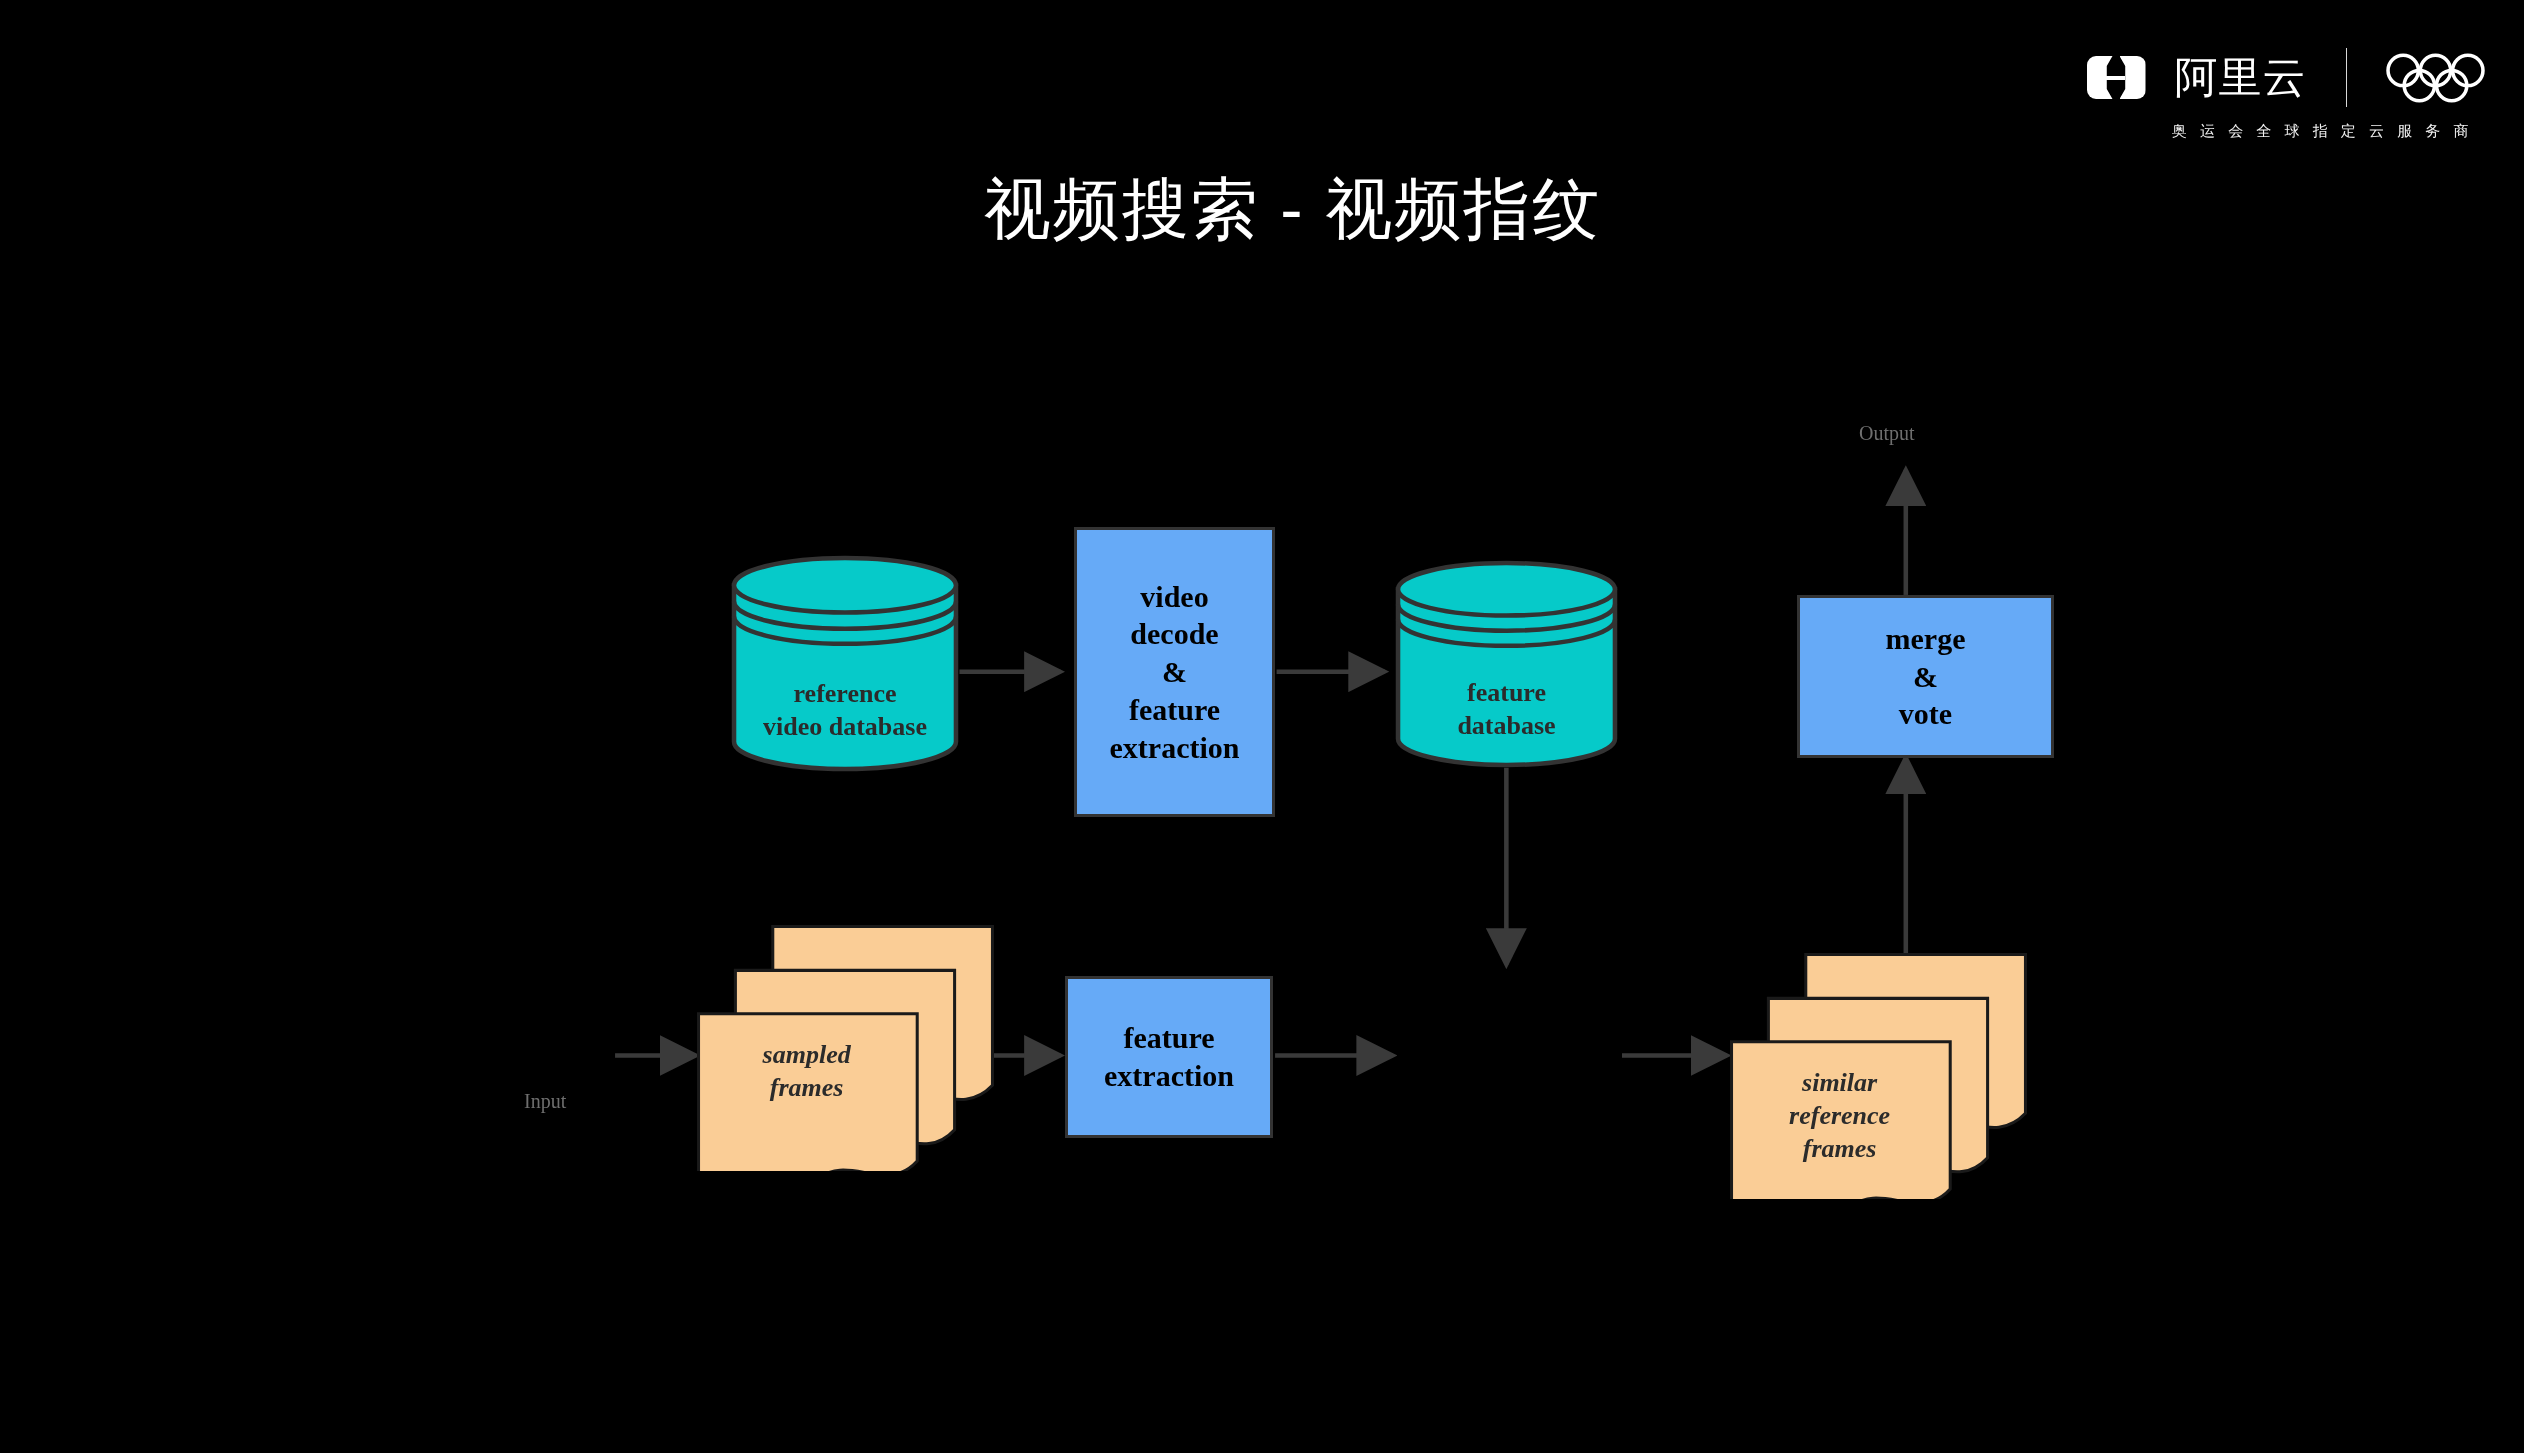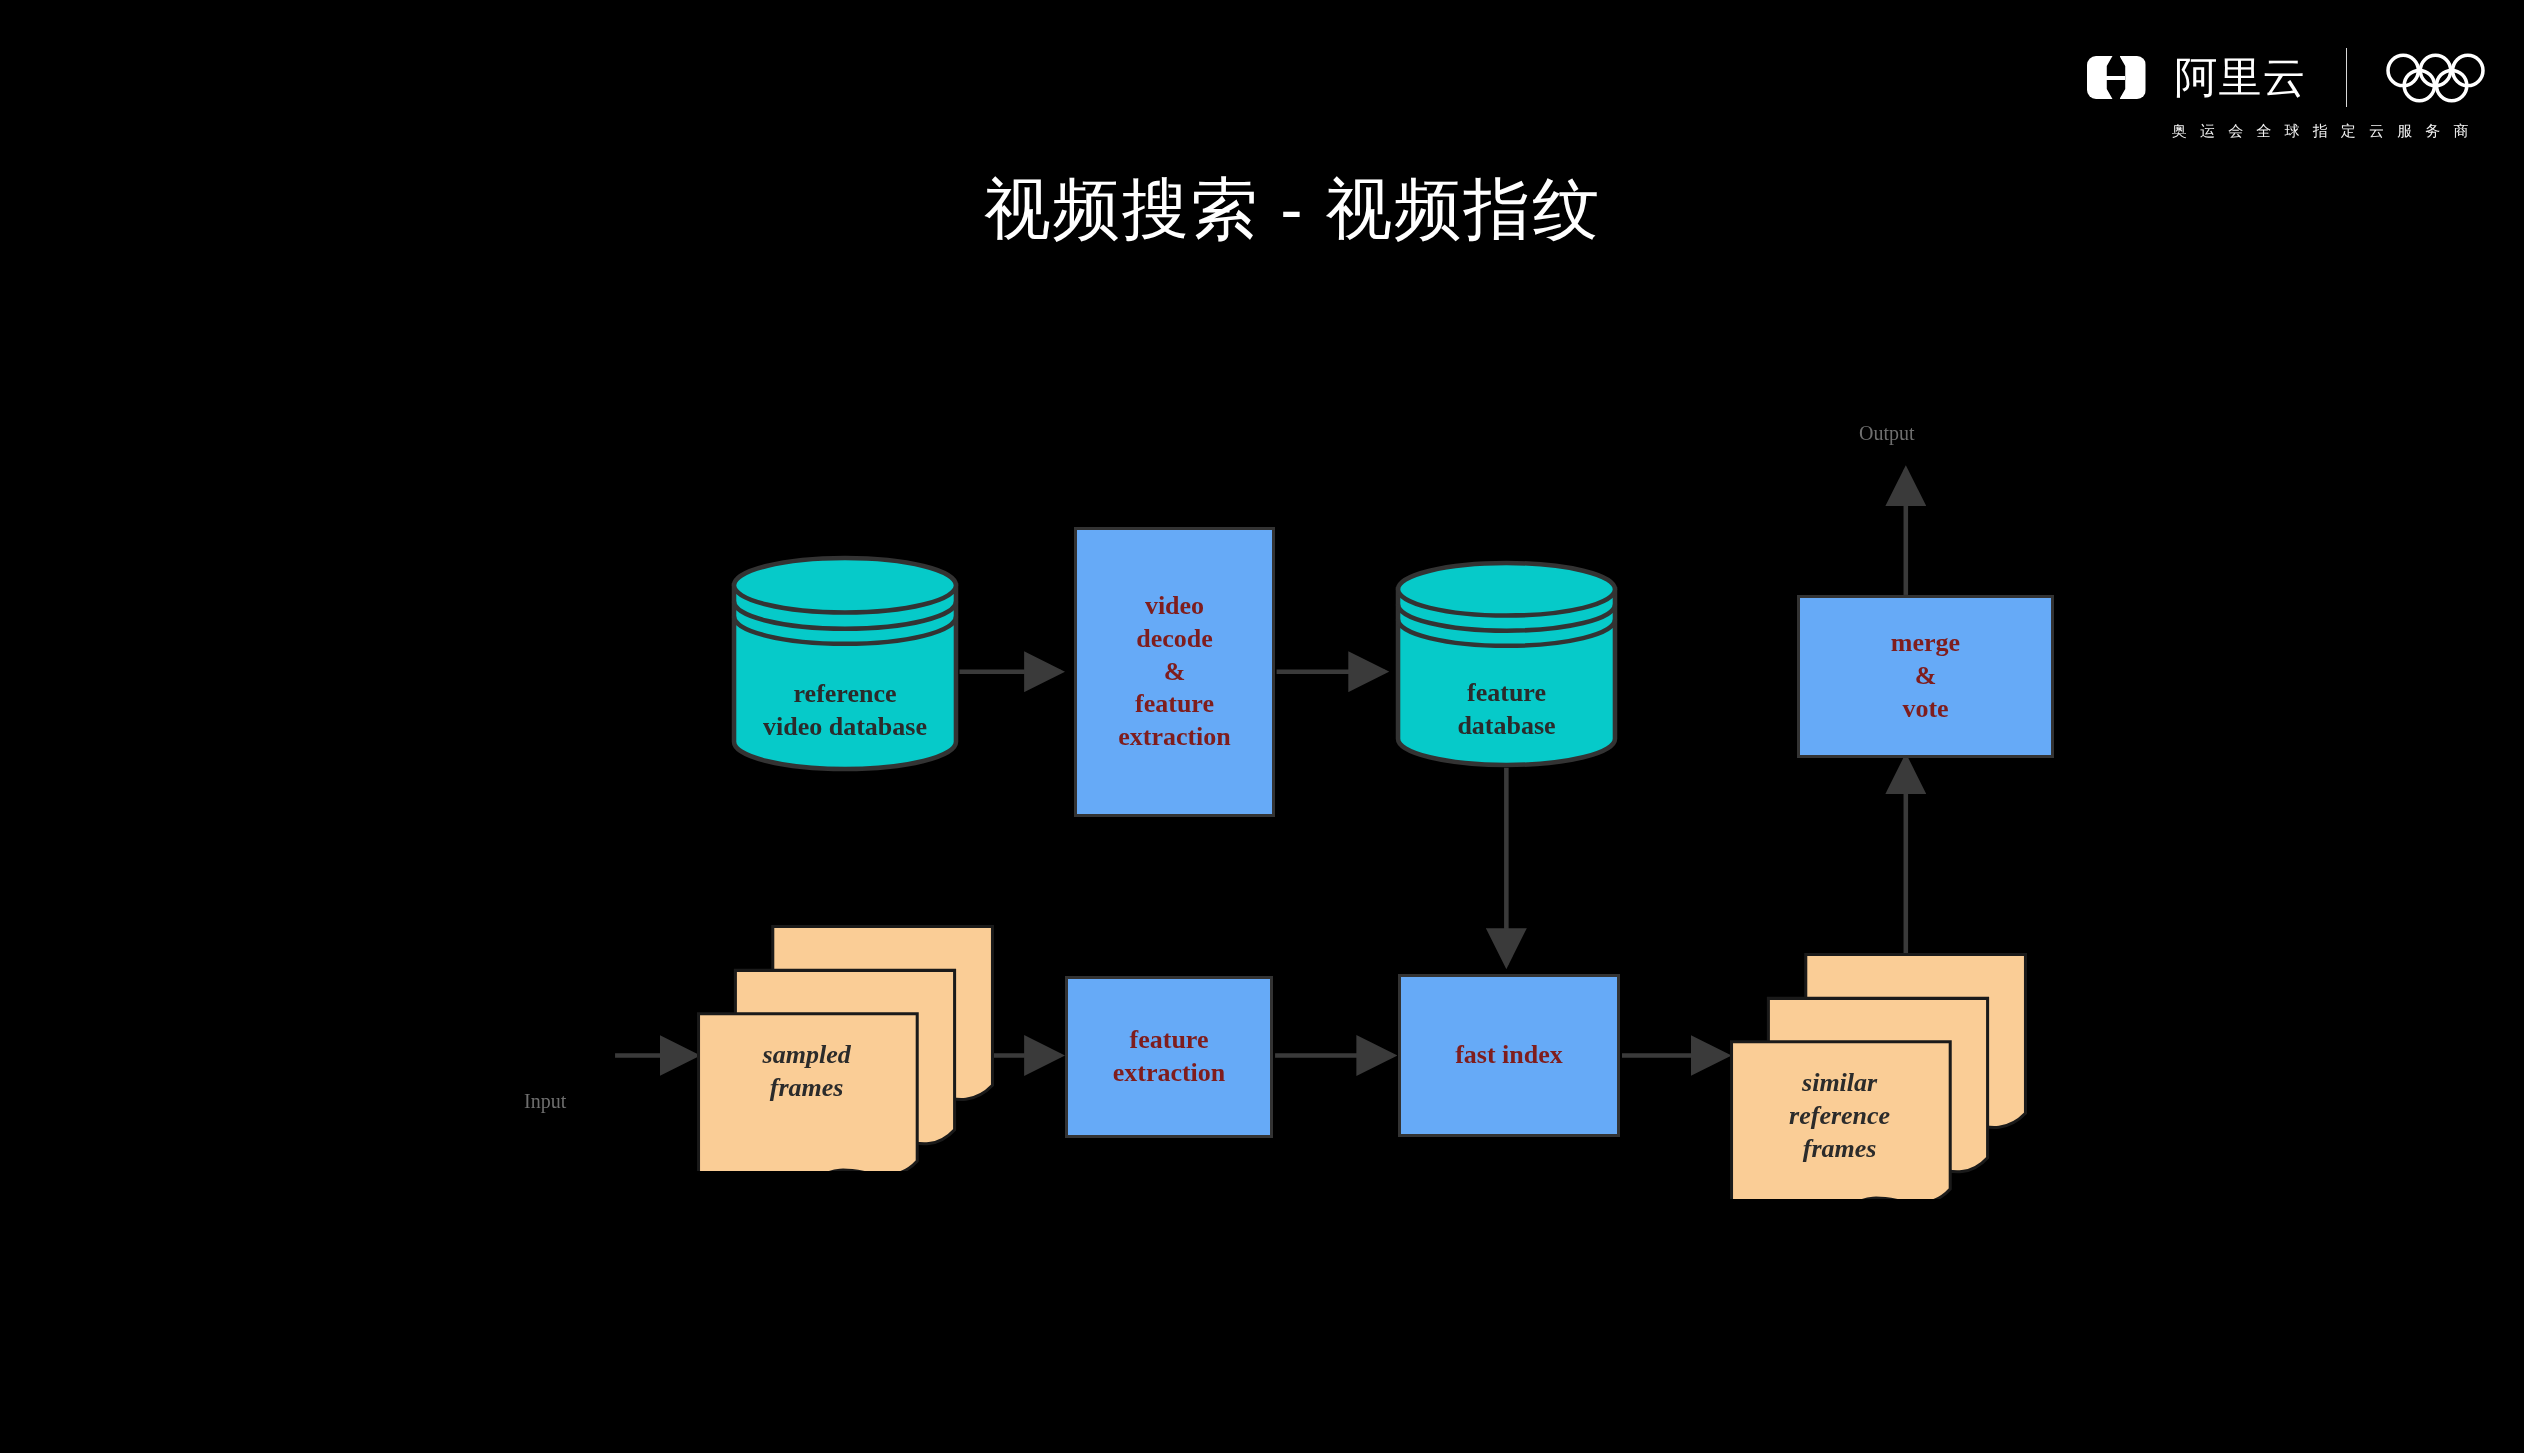--- a/index.html
+++ b/index.html
@@ -123,24 +123,24 @@
   
   .rect-node {
     background: #66aaf7;
     border: 3px solid #333333;
     display: flex;
     align-items: center;
     justify-content: center;
     text-align: center;
   }
   .rect-node .node-label {
-    color: #7f1d1d;
+    color: #000000;
     font-family: "Liberation Serif", serif;
     font-weight: bold;
-    font-size: 26px;
+    font-size: 30px;
     line-height: 1.26;
     white-space: pre-line;
   }
 
   
   .cyl-node { }
   .cyl-node .cyl-svg {
     position: absolute;
     left: 0;
     top: 0;
@@ -318,23 +318,20 @@
     </svg>
     <div class="node-label">sampled
 frames</div>
   </div>
 
   <div class="node rect-node" style="left:1065px; top:976px; width:208px; height:162px;">
     <div class="node-label">feature
 extraction</div>
   </div>
 
-  <div class="node rect-node" style="left:1398px; top:974px; width:222px; height:163px;">
-    <div class="node-label">fast index</div>
-  </div>
 
   <div class="node doc-node" style="left:1729px; top:952px; width:299px; height:247px;">
     <svg class="doc-svg" viewBox="0 0 592 490" preserveAspectRatio="none">
       <path d="M152,5 L587,5 L587,320 C520,390 450,300 385,360 L152,360 Z" fill="#facd96" stroke="#1a1a1a" stroke-width="6"></path>
       <path d="M78,92 L512,92 L512,408 C448,478 376,388 310,448 L78,448 Z" fill="#facd96" stroke="#1a1a1a" stroke-width="6"></path>
       <path d="M5,178 L438,178 L438,470 C374,540 302,450 236,510 L5,510 Z" fill="#facd96" stroke="#1a1a1a" stroke-width="6"></path>
     </svg>
     <div class="node-label">similar
 reference
 frames</div>

